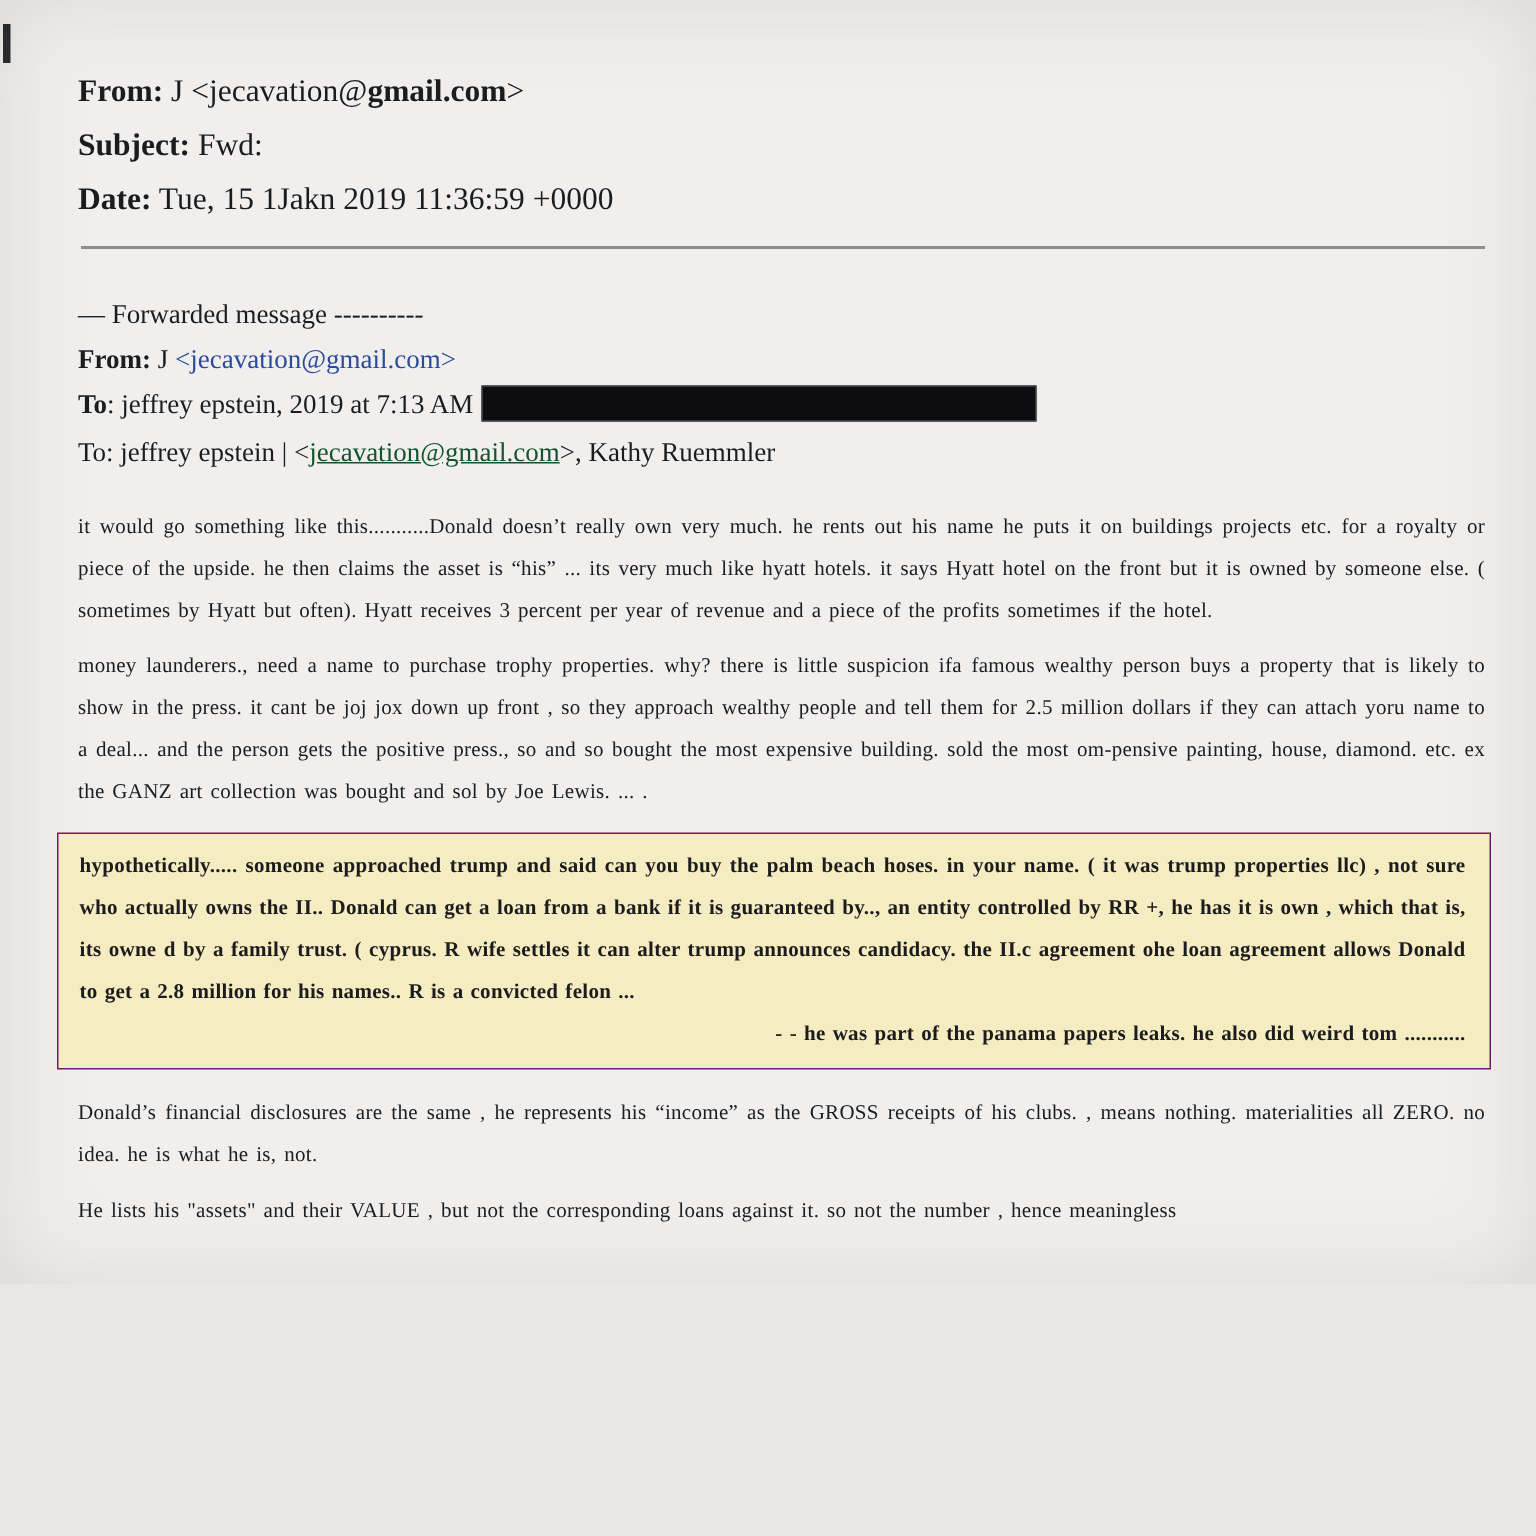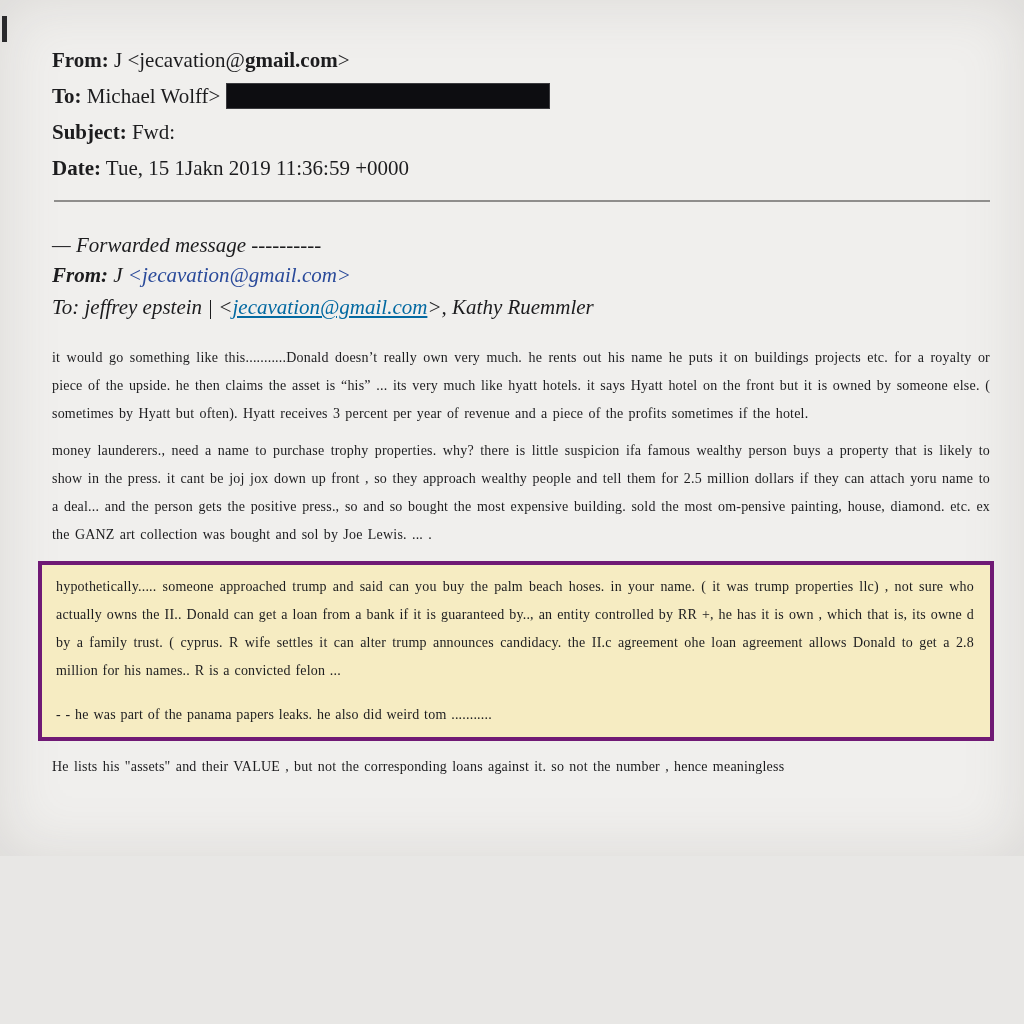--- a/index.html
+++ b/index.html
@@ -47,89 +47,90 @@
   .redaction.bar2 { width: 370px; height: 24px; }
   .rule {
     margin-top: 14px;
     margin-left: 2px;
     border: none;
     border-top: 2px solid #8f8e8c;
     height: 0;
   }
   .fwd-block { margin-top: 28px; }
   .fwd-line {
-    font-size: 21px;
+    font-size: 18px;
     line-height: 30px;
     white-space: nowrap;
-    font-style: italic;
   }
   .link-blue { color: #2a4a9a; text-decoration: none; }
-  .link-blue-underline { color: #0369a1; text-decoration: underline; }
+  .link-blue-underline { color: #14532d; text-decoration: underline; }
   .body-text { margin-top: 22px; }
   .para {
     font-size: 14px;
     line-height: 28px;
     text-align: justify;
     letter-spacing: 0.2px;
     word-spacing: 1.5px;
   }
   .para + .para { margin-top: 9px; }
   .highlight-box {
     margin-top: 12px;
     margin-left: -14px;
     margin-right: -4px;
     background: #f6ecc2;
-    border: 4px solid #701a75;
+    border: 1px solid #701a75;
     padding: 8px 16px 8px 14px;
+    font-weight: bold;
   }
   .highlight-box .para { word-spacing: 1px; }
   .after-box { margin-top: 16px; }
   .p4 { margin-top: 12px; }
 </style>
 </head>
 <body>
 
 <div class="page">
   <div class="scan-mark"></div>
 
   <div class="content">
 
     <div>
       <div class="hdr-line">
         <span class="bold">From:</span><span> J  &lt;jecavation@</span><span class="bold">gmail.com</span><span>&gt;</span>
       </div>
       <div class="hdr-line">
-        <span class="bold">To:</span><span> Michael Wolff&gt;</span><span class="redaction bar1"></span>
-      </div>
-      <div class="hdr-line">
         <span class="bold">Subject:</span><span> Fwd:</span>
       </div>
       <div class="hdr-line">
         <span class="bold">Date:</span><span> Tue, 15 1Jakn 2019 11:36:59 +0000</span>
       </div>
     </div>
 
     <hr class="rule">
 
     <div class="fwd-block">
       <div class="fwd-line">— Forwarded message ----------</div>
       <div class="fwd-line">
         <span class="bold">From:</span><span> J </span><span class="link-blue">&lt;jecavation@gmail.com&gt;</span>
       </div>
+      <div class="fwd-line">
+        <span class="bold">To</span><span>: jeffrey epstein, 2019 at 7:13 AM</span><span class="redaction bar2"></span>
+      </div>
       <div class="fwd-line" style="margin-top:2px">
         <span>To: jeffrey epstein | &lt;</span><span class="link-blue-underline">jecavation@gmail.com</span><span>&gt;, Kathy Ruemmler</span>
       </div>
     </div>
 
     <div class="body-text">
       <p class="para">it would go something like this...........Donald doesn’t really own very much.  he rents out his name  he puts it on buildings projects etc. for a royalty or piece of the upside.   he then claims the asset is “his” ... its very much like hyatt hotels. it says Hyatt hotel on the front but it is owned by someone else. ( sometimes by Hyatt but often).  Hyatt receives 3 percent per year of revenue and a piece of the profits sometimes if the   hotel.</p>
       <p class="para">money launderers.,  need a name to purchase trophy properties.  why?  there is little suspicion ifa famous wealthy person buys a property that is likely to show in the press.  it cant be joj jox down up front , so they approach wealthy people and tell them for 2.5 million dollars if they can attach yoru name to a deal... and the person gets the positive press.,  so and so bought the most expensive building. sold the most om-pensive painting, house, diamond.  etc. ex the GANZ art collection  was bought and sol by Joe Lewis. ... .</p>
 
       <div class="highlight-box">
         <p class="para">hypothetically.....  someone approached trump and said can you buy the palm beach hoses. in your name. ( it was trump properties llc) , not sure who actually owns  the II..  Donald can get a loan from a bank if it is guaranteed by.., an entity controlled by RR +,  he has it is own , which that is, its owne d by a family trust. ( cyprus.  R wife settles it can alter trump announces candidacy. the II.c agreement ohe loan agreement allows  Donald to get a 2.8 million for his names..  R is a convicted felon  ...</p>
-        <p class="para" style="margin-top:16px;text-align:left">- - he was part of the panama papers leaks.  he also did weird tom ...........</p>
+        <p class="para" style="margin-top:0;text-align:right">- - he was part of the panama papers leaks.  he also did weird tom ...........</p>
       </div>
 
+      <p class="para after-box">Donald’s financial disclosures are the same , he represents his “income” as the GROSS receipts of his clubs. ,  means nothing. materialities all ZERO. no idea.  he is  what he is, not.</p>
       <p class="para p4">He lists his "assets" and their VALUE , but not the corresponding loans against it.  so not the number , hence meaningless</p>
     </div>
 
   </div>
 </div>
 
 </body></html>

